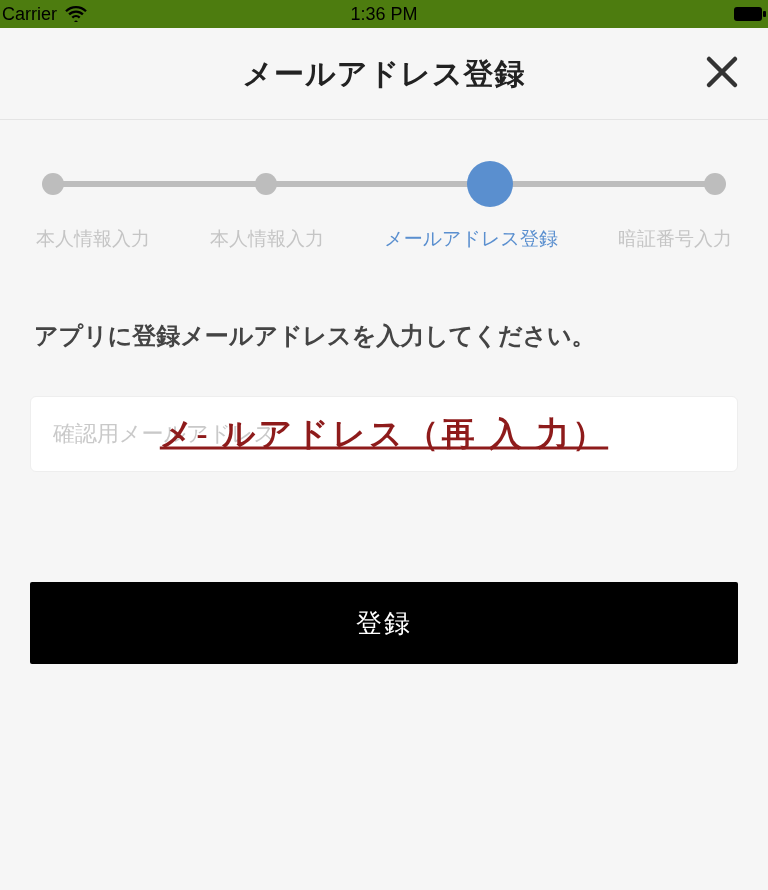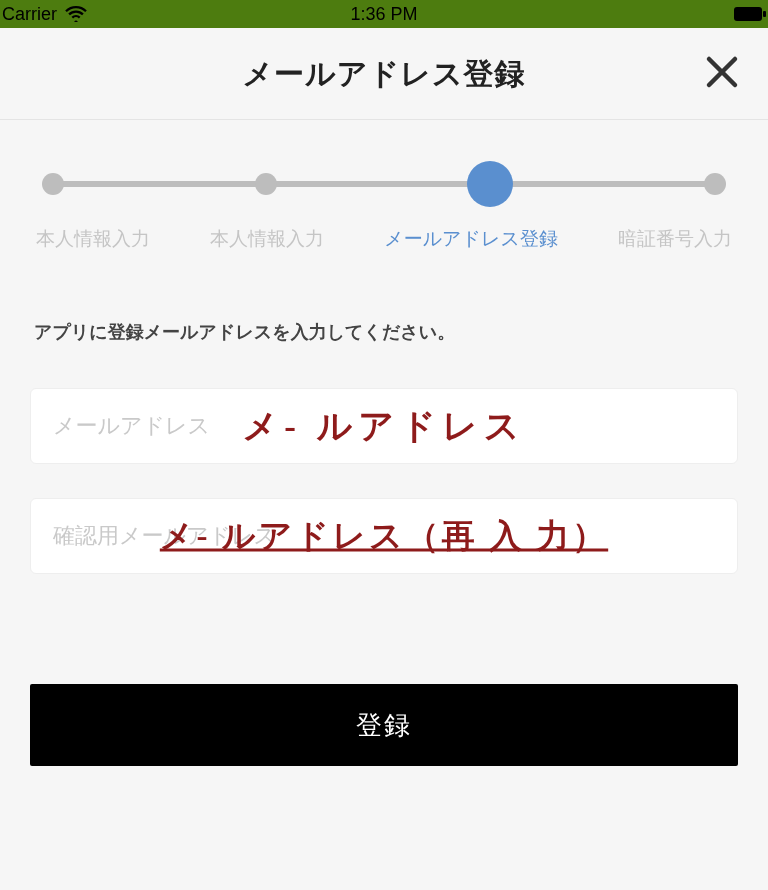--- a/index.html
+++ b/index.html
@@ -102,21 +102,21 @@
     .progress-label.active {
       color: #5a8fcf;
     }
     .progress-label:nth-child(1) { flex: 0 0 auto; }
     .progress-label:nth-child(2) { flex: 0 0 auto; }
     .progress-label:nth-child(3) { flex: 0 0 auto; }
     .progress-label:nth-child(4) { flex: 0 0 auto; }
 
     .instruction {
       padding: 50px 34px 10px;
-      font-size: 18px;
+      font-size: 24px;
       font-weight: 700;
       color: #444;
     }
 
     .form {
       padding: 34px 30px 0;
       position: relative;
     }
     .input-group {
       position: relative;
@@ -219,24 +219,20 @@
     <div class="progress-label">本人情報入力</div>
     <div class="progress-label active">メールアドレス登録</div>
     <div class="progress-label">暗証番号入力</div>
   </div>
 </div>
 
 <div class="instruction">アプリに登録メールアドレスを入力してください。</div>
 
 <div class="form">
   <div class="input-group">
-    <input class="text-input" type="text" placeholder="メールアドレス" style="">
-    <div class="overlay-label">メ- ルアドレス</div>
-  </div>
-  <div class="input-group">
     <input class="text-input" type="text" placeholder="確認用メールアドレス" style="">
     <div class="overlay-label second">メ- ルアドレス（再 入 力）</div>
   </div>
 </div>
 
 <div class="submit-wrap">
   <button class="submit-button">登録</button>
 </div>
 
 </body></html>

